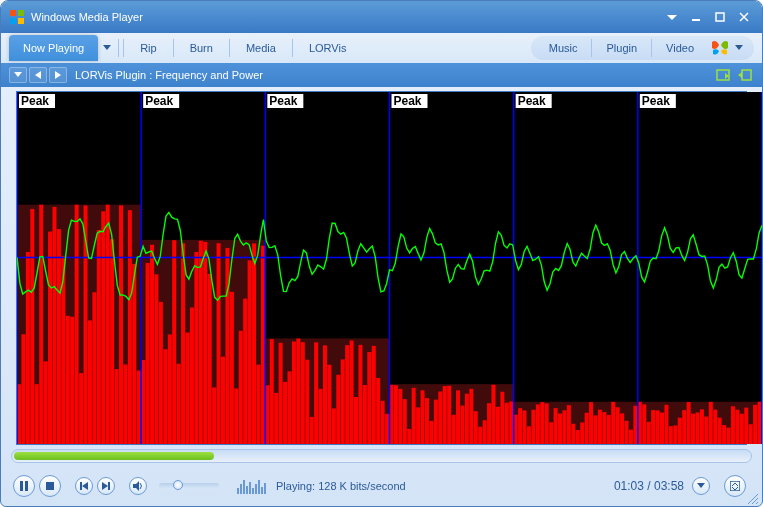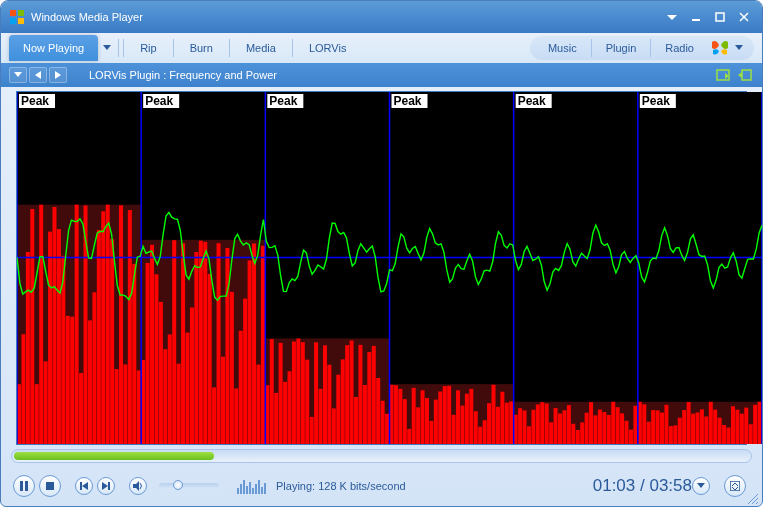--- a/index.html
+++ b/index.html
@@ -20,42 +20,42 @@
 .tab-drop { width: 18px; display: flex; align-items: center; justify-content: center; cursor: pointer; }
 .tab-sep { width: 1px; height: 18px; background: #a8c4e8; margin: 0 2px; }
 .tabs-gap { flex: 1; }
 .tabs-right { display: flex; align-items: center; background: linear-gradient(to bottom, #d8e8f8, #c8dcf5); border-radius: 14px; padding: 2px 6px; height: 24px; justify-content: space-between; }
 .tab-r { padding: 0 12px; font-size: 11px; color: #2a5a9a; cursor: pointer; height: 20px; display: flex; align-items: center; }
 .msn-icon { width: 20px; height: 20px; margin-left: 4px; cursor: pointer; }
 
 
 .sub-bar { height: 24px; background: linear-gradient(to bottom, #4d92d9, #3d82cc); display: flex; align-items: center; padding: 0 8px; color: #fff; font-size: 11px; }
 .sub-btn { width: 18px; height: 16px; display: flex; align-items: center; justify-content: center; cursor: pointer; margin-right: 2px; border: 1px solid rgba(255,255,255,0.3); border-radius: 2px; background: rgba(255,255,255,0.1); }
-.sub-text { margin-left: 20px; flex: 1; }
+.sub-text { margin-left: 6px; flex: 1; }
 .sub-right-btn { width: 18px; height: 16px; cursor: pointer; margin-left: 4px; display:flex; align-items:center; justify-content:center; }
 
 
 .vis-wrap { margin: 4px 15px; border: 1px solid #3a7ac5; }
 .vis { width: 745px; height: 352px; background: #000; position: relative; display: block; }
 
 
 .progress-wrap { height: 14px; margin: 2px 10px 0 10px; background: linear-gradient(to bottom, #c8dcf5, #e8f0fb); border-radius: 7px; position: relative; border: 1px solid #a8c4e8; }
 .progress-fill { position: absolute; left: 2px; top: 2px; height: 8px; background: linear-gradient(to bottom, #9de040, #6bc020); border-radius: 5px; }
 
 
 .controls { height: 46px; display: flex; align-items: center; padding: 0 12px; }
 .ctrl-btn { width: 22px; height: 22px; border-radius: 50%; border: 1px solid #6a9ad5; background: linear-gradient(to bottom, #fff, #d8e8f8); display: flex; align-items: center; justify-content: center; cursor: pointer; margin-right: 4px; color: #2a5a9a; font-size: 10px; }
 .ctrl-btn.sm { width: 18px; height: 18px; }
 .ctrl-gap { width: 10px; }
 .vol-slider { width: 60px; height: 6px; background: linear-gradient(to bottom, #b8d0ec, #d8e8f8); border-radius: 3px; position: relative; cursor: pointer; margin: 0 8px; }
 .vol-thumb { position: absolute; width: 10px; height: 10px; background: radial-gradient(circle, #fff, #c8dcf5); border: 1px solid #6a9ad5; border-radius: 50%; top: -3px; }
 .eq-vis { display: flex; align-items: flex-end; gap: 1px; height: 16px; margin: 0 10px; }
 .eq-bar { width: 2px; background: #6a9ad5; }
 .status-text { font-size: 11px; color: #2a5a9a; flex: 1; }
-.time-text { font-size: 17px; color: #2a5a9a; }
+.time-text { font-size: 12px; color: #2a5a9a; margin-right: 8px; }
 .resize-grip { position: absolute; right: 4px; bottom: 4px; width: 12px; height: 12px; cursor: nwse-resize; }
 </style>
 </head>
 <body>
 
 <div class="window">
 
   <div class="title-bar">
     <span class="title-icon">
       <svg viewBox="0 0 16 16">
@@ -106,21 +106,21 @@
     <div class="tab-sep"></div>
     <div class="tab">Media</div>
     <div class="tab-sep"></div>
     <div class="tab">LORVis</div>
     <div class="tabs-gap"></div>
     <div class="tabs-right">
       <div class="tab-r">Music</div>
       <div class="tab-sep"></div>
       <div class="tab-r">Plugin</div>
       <div class="tab-sep"></div>
-      <div class="tab-r">Radio</div>
+      <div class="tab-r">Video</div>
       <span class="msn-icon">
         <svg viewBox="0 0 20 20">
             <path d="M2 4 Q6 1 9 7 Q6 13 2 10 Z" fill="#f65314"></path>
             <path d="M18 4 Q14 1 11 7 Q14 13 18 10 Z" fill="#7cbb00"></path>
             <path d="M3 12 Q7 10 9 13 Q7 18 3 16 Z" fill="#00a1f1"></path>
             <path d="M17 12 Q13 10 11 13 Q13 18 17 16 Z" fill="#ffbb00"></path>
           </svg>
       </span>
       <span class="tab-drop">
           <svg width="8" height="6">

